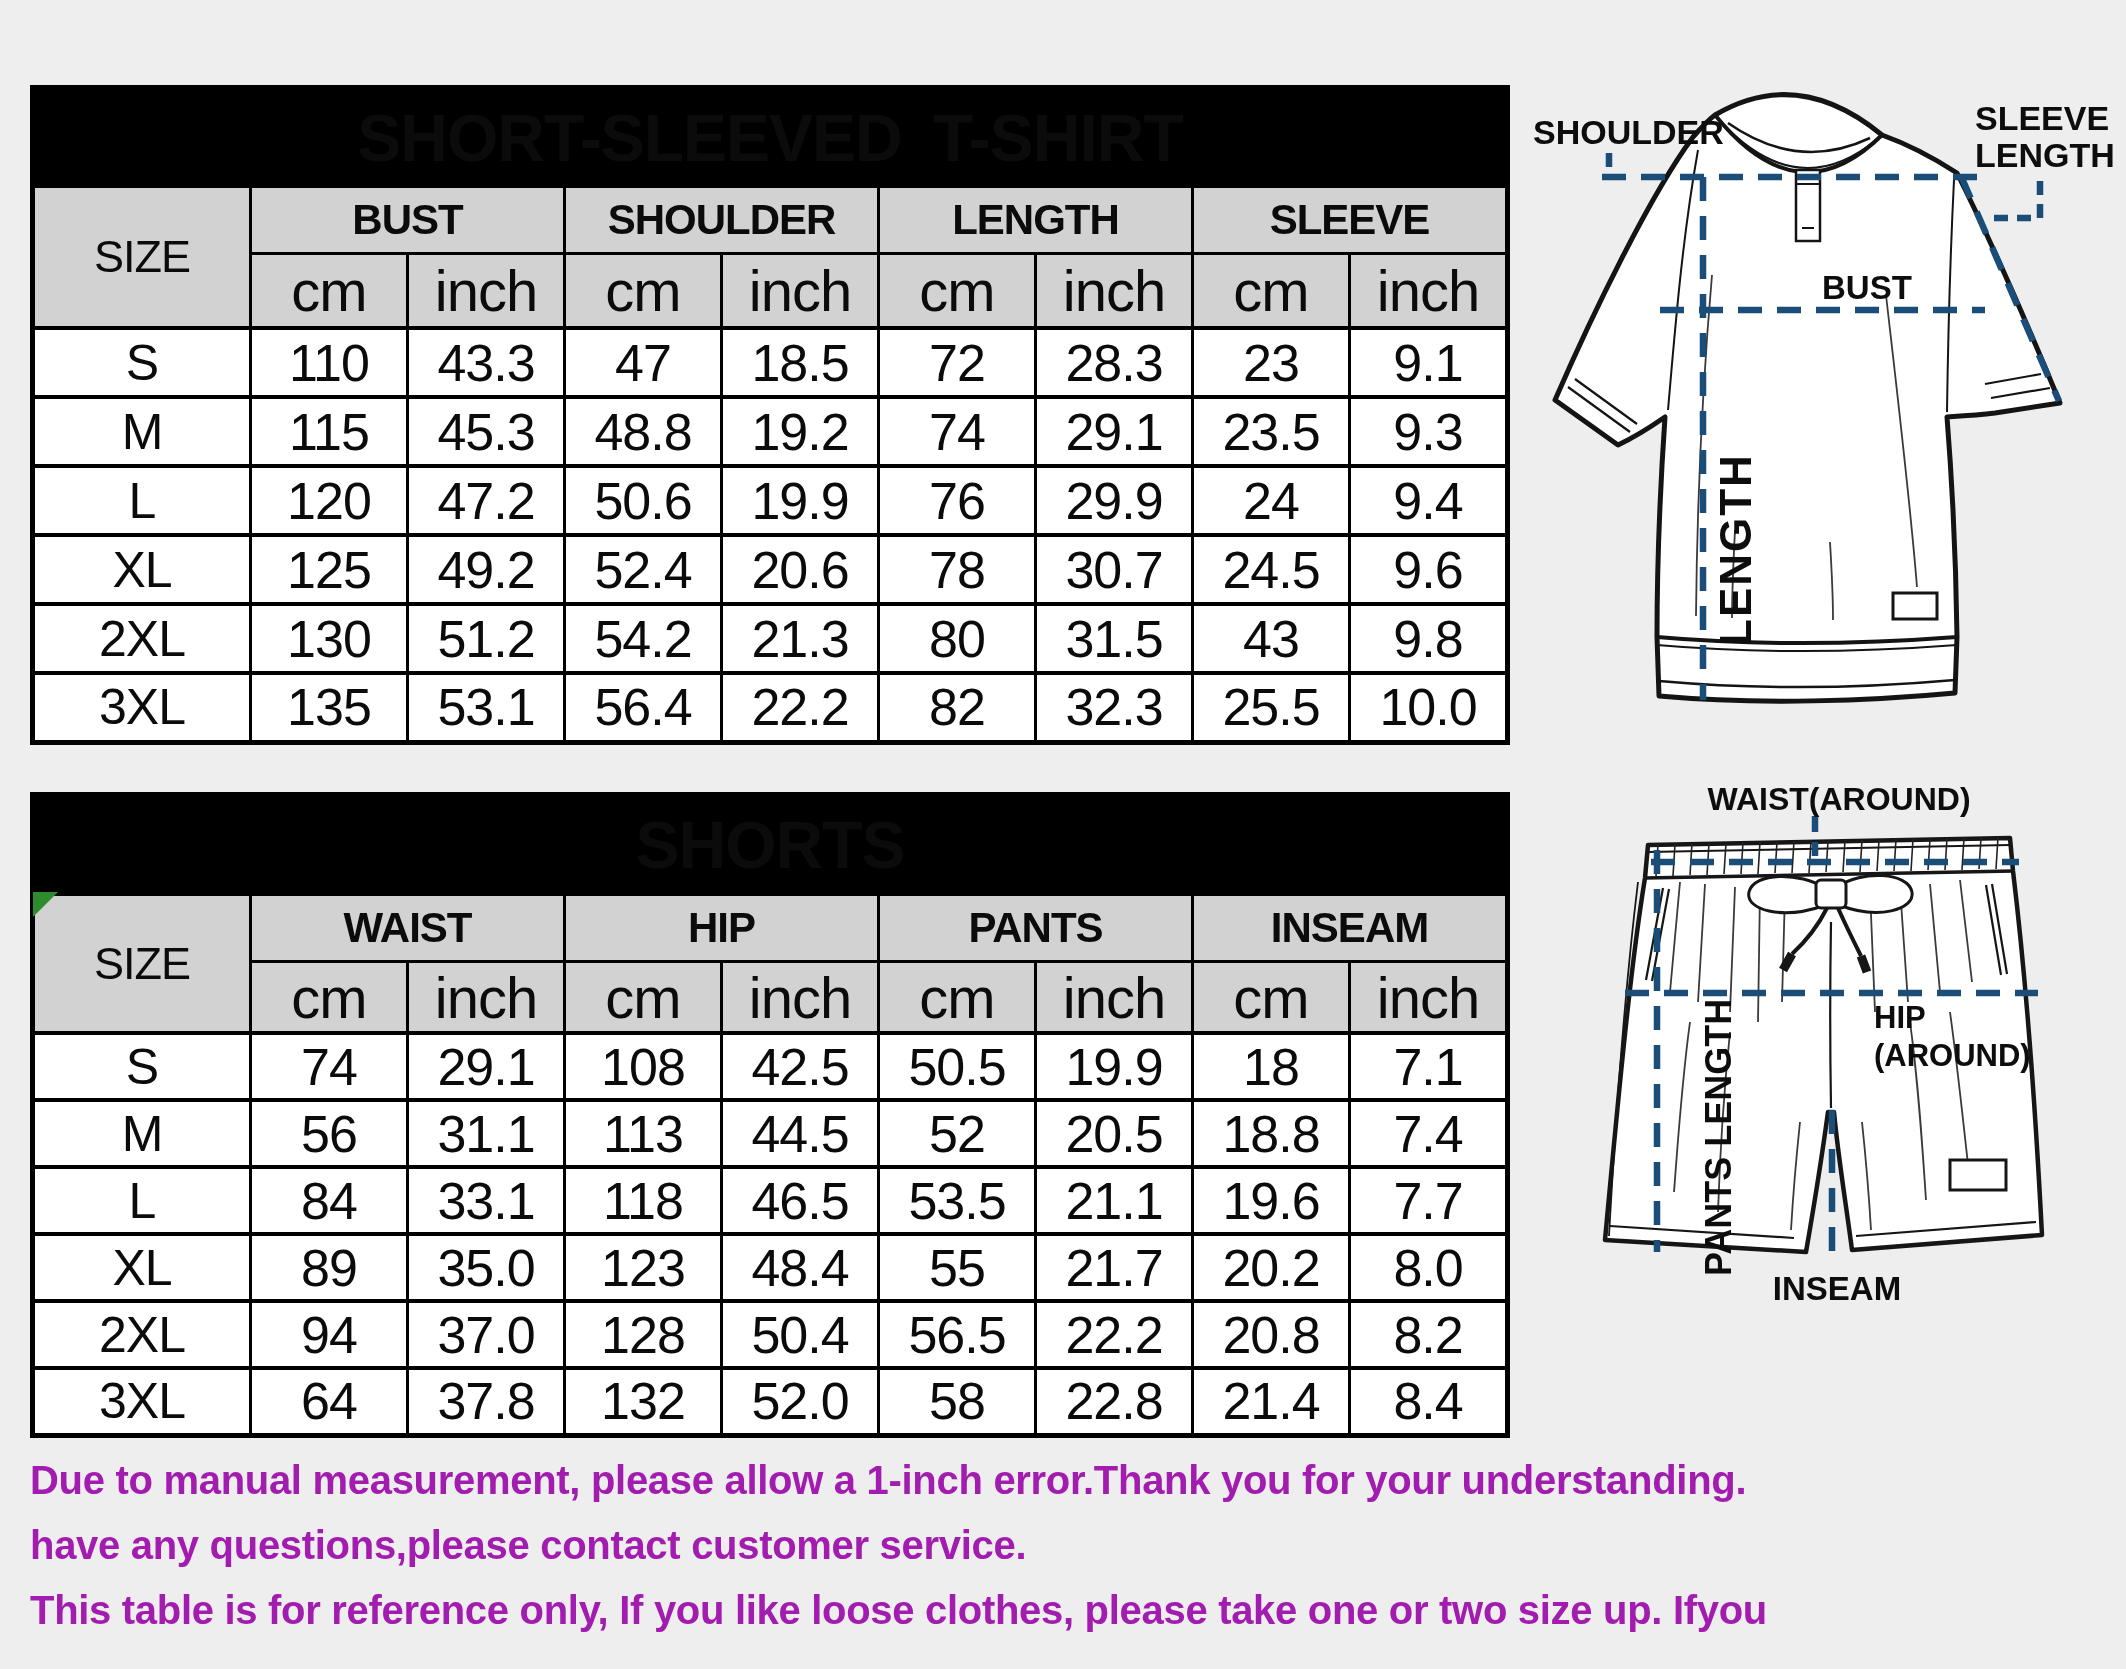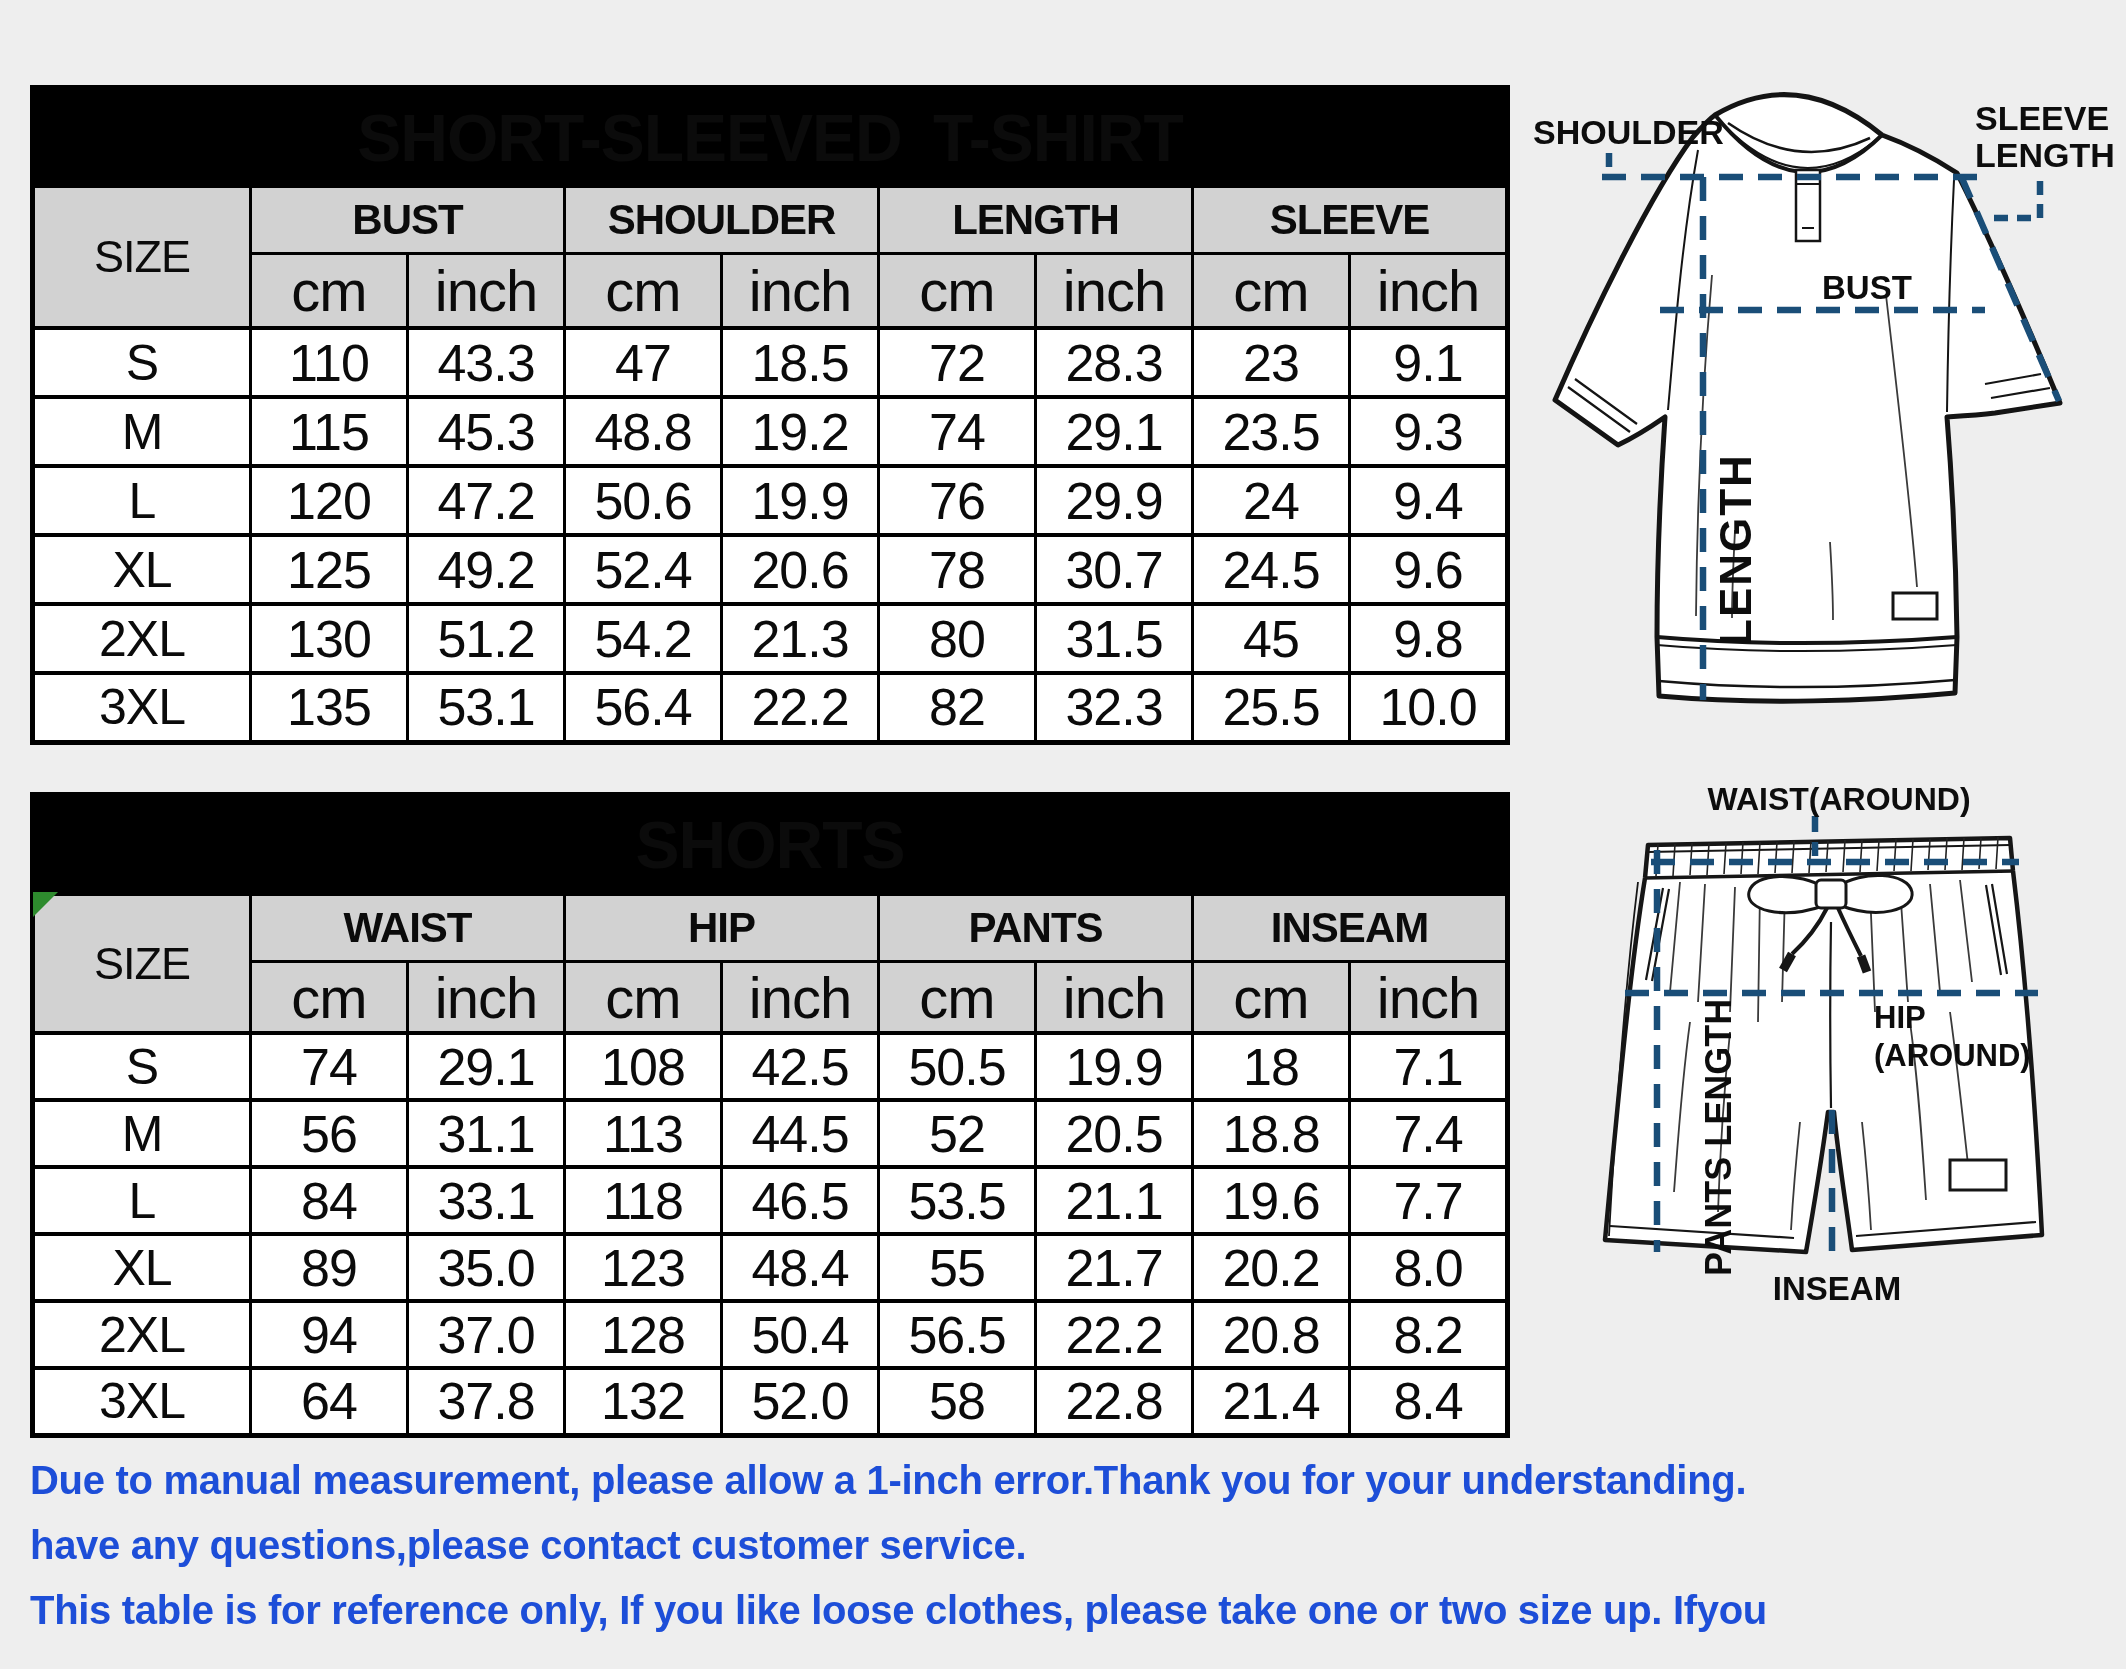--- a/index.html
+++ b/index.html
@@ -44,21 +44,21 @@
   
   .diagram{position:absolute;display:block}
   #tshirt-diagram{left:1530px;top:60px;width:596px;height:700px}
   #shorts-diagram{left:1530px;top:760px;width:596px;height:700px}
   .diagram text{
     font-family:"Liberation Sans",sans-serif;font-weight:700;fill:#0d0d0d;
   }
   
   .notes{position:absolute;left:30px;top:1448px;width:1980px}
   .notes p{
-    margin:0;font-size:40px;font-weight:700;color:#1d4ed8;
+    margin:0;font-size:40px;font-weight:700;color:#a21caf;
     line-height:65px;letter-spacing:-0.3px;
   }
 </style>
 </head>
 <body>
 
 <table class="size-table" id="tshirt-table">
   <colgroup>
     <col style="width:218px">
       <col style="width:157px">
@@ -138,21 +138,21 @@
       <td>9.6</td>
     </tr>
     <tr>
       <th>2XL</th>
       <td>130</td>
       <td>51.2</td>
       <td>54.2</td>
       <td>21.3</td>
       <td>80</td>
       <td>31.5</td>
-      <td>45</td>
+      <td>43</td>
       <td>9.8</td>
     </tr>
     <tr>
       <th>3XL</th>
       <td>135</td>
       <td>53.1</td>
       <td>56.4</td>
       <td>22.2</td>
       <td>82</td>
       <td>32.3</td>

